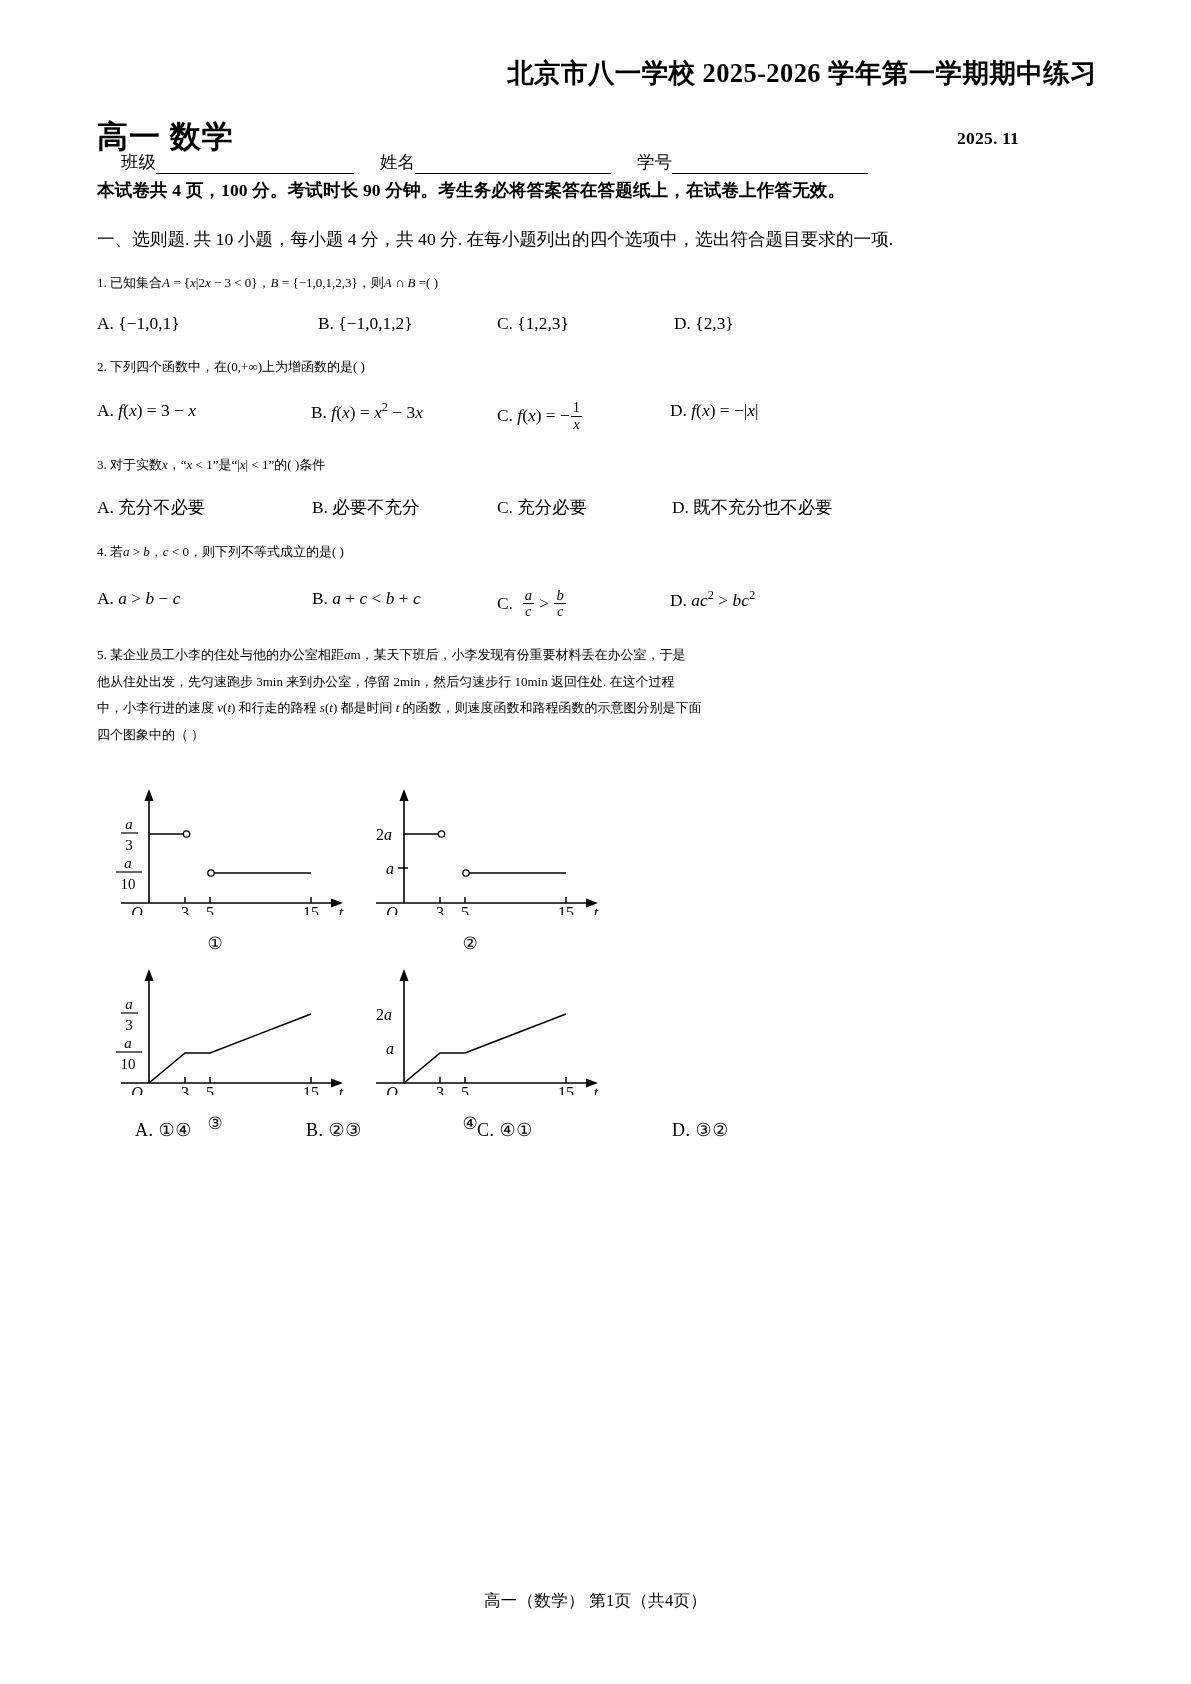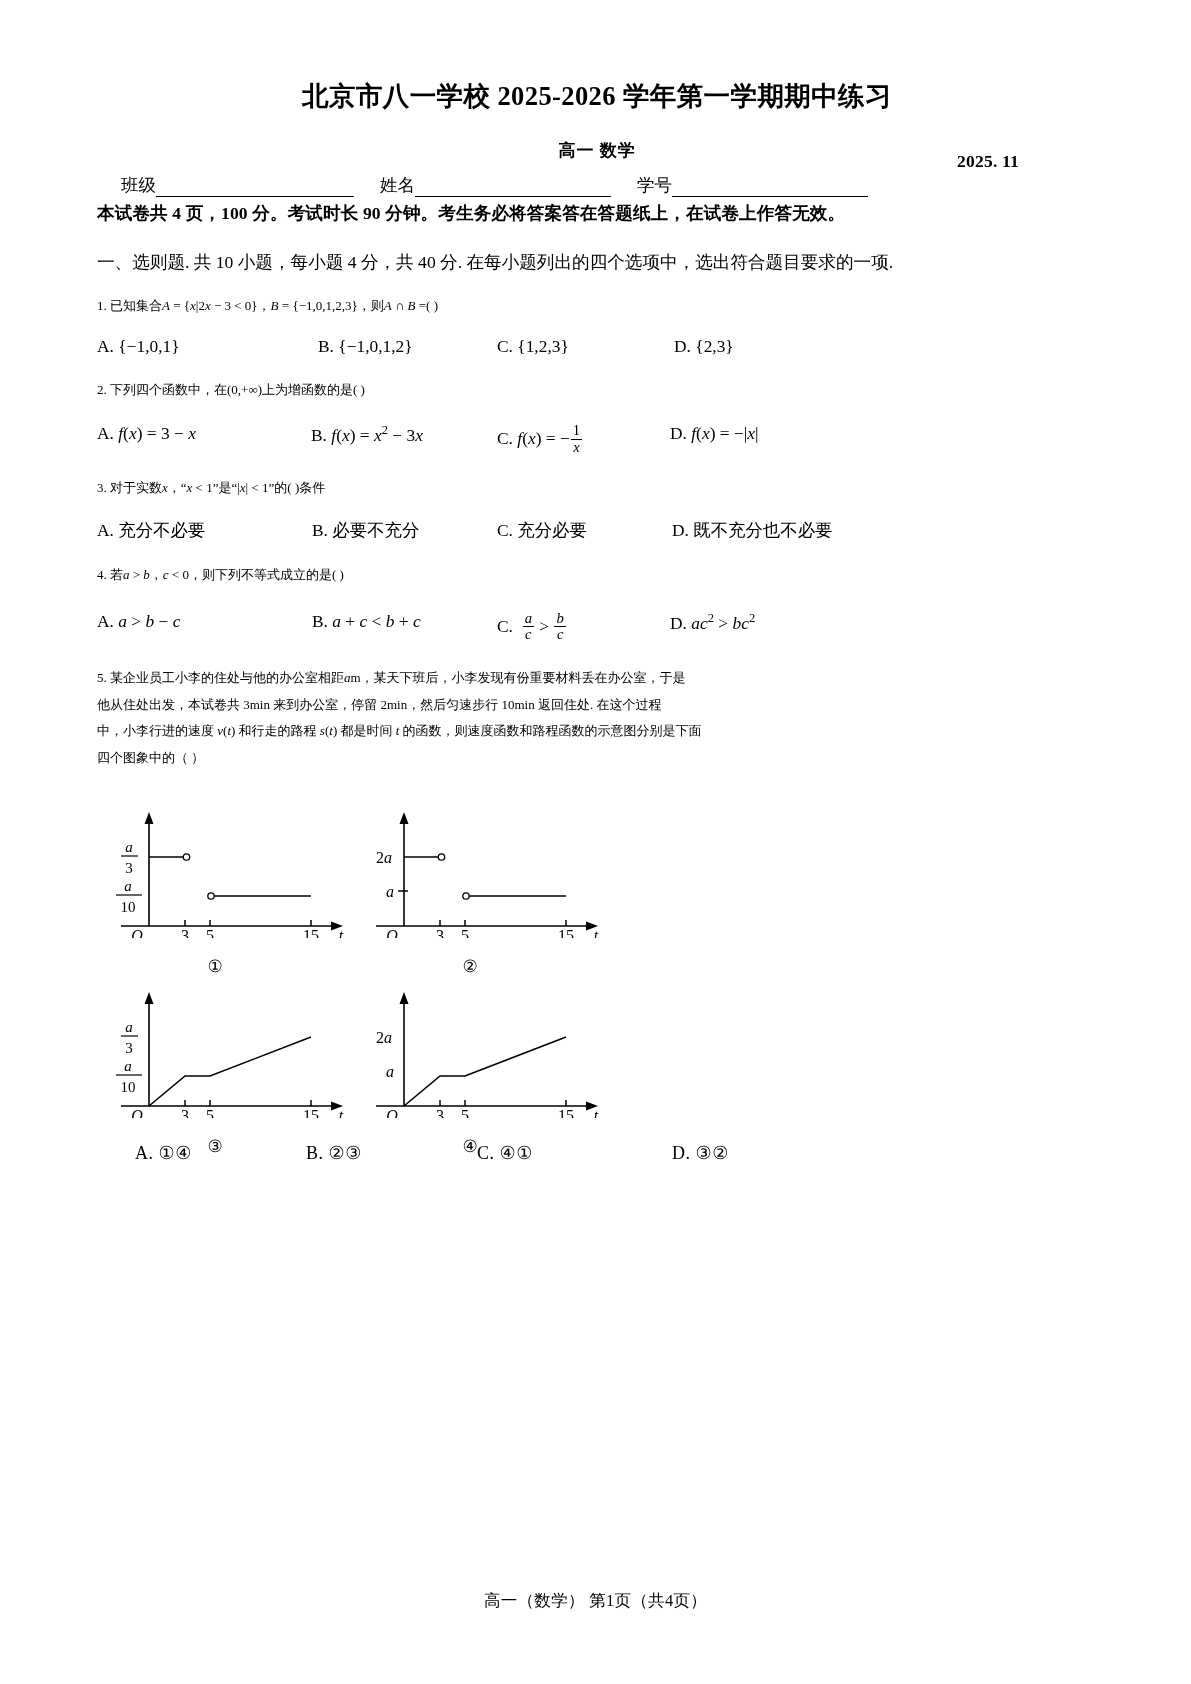--- a/index.html
+++ b/index.html
@@ -24,35 +24,35 @@
   }
   .content {
     position: absolute;
     left: 97px;
     top: 0;
     width: 1000px;
   }
 
   
   .doc-title {
-    text-align: center;
+    text-align: right;
     font-size: 26.5px;
     font-weight: bold;
     letter-spacing: 0.4px;
-    margin-top: 81px;
+    margin-top: 58px;
     line-height: 1.2;
   }
   .subtitle-row {
     position: relative;
     margin-top: 26px;
     height: 34px;
   }
   .doc-subtitle {
-    text-align: center;
-    font-size: 17px;
+    text-align: left;
+    font-size: 31px;
     font-weight: bold;
     letter-spacing: 1px;
     margin-top: 23px;
   }
   .doc-date {
     position: absolute;
     right: 78px;
     bottom: 1px;
     font-size: 17.5px;
     font-weight: bold;
@@ -227,21 +227,21 @@
       <span class="opt" style="left:0px;">A.&nbsp;<span class="mi">a</span> &gt; <span class="mi">b</span> − <span class="mi">c</span></span>
       <span class="opt" style="left:215px;">B.&nbsp;<span class="mi">a</span> + <span class="mi">c</span> &lt; <span class="mi">b</span> + <span class="mi">c</span></span>
       <span class="opt" style="left:400px;">C.&nbsp;&nbsp;<span class="frac"><span class="num mi">a</span><span class="den mi">c</span></span> &gt; <span class="frac"><span class="num mi">b</span><span class="den mi">c</span></span></span>
       <span class="opt" style="left:573px;">D.&nbsp;<span class="mi">ac</span><span class="sup">2</span> &gt; <span class="mi">bc</span><span class="sup">2</span></span>
     </div>
 
     <div class="q stem-multi" style="margin-top:22px;">
       <div>
         <span>5.</span> 某企业员工小李的住处与他的办公室相距<span class="mi">a</span>m，某天下班后，小李发现有份重要材料丢在办公室，于是
       </div>
-      <div>他从住处出发，本试卷共 3min 来到办公室，停留 2min，然后匀速步行 10min 返回住处. 在这个过程</div>
+      <div>他从住处出发，先匀速跑步 3min 来到办公室，停留 2min，然后匀速步行 10min 返回住处. 在这个过程</div>
       <div>中，小李行进的速度 <span class="mi">v</span>(<span class="mi">t</span>) 和行走的路程 <span class="mi">s</span>(<span class="mi">t</span>) 都是时间 <span class="mi">t</span> 的函数，则速度函数和路程函数的示意图分别是下面</div>
       <div>四个图象中的（    ）</div>
     </div>
 
     <div class="figures">
 
       <div class="figbox" style="left:10px; top:0px;">
         <svg width="250" height="130" viewBox="0 0 250 130">
 
           <line x1="42" y1="118" x2="42" y2="12" stroke="#000" stroke-width="1.6"></line>

